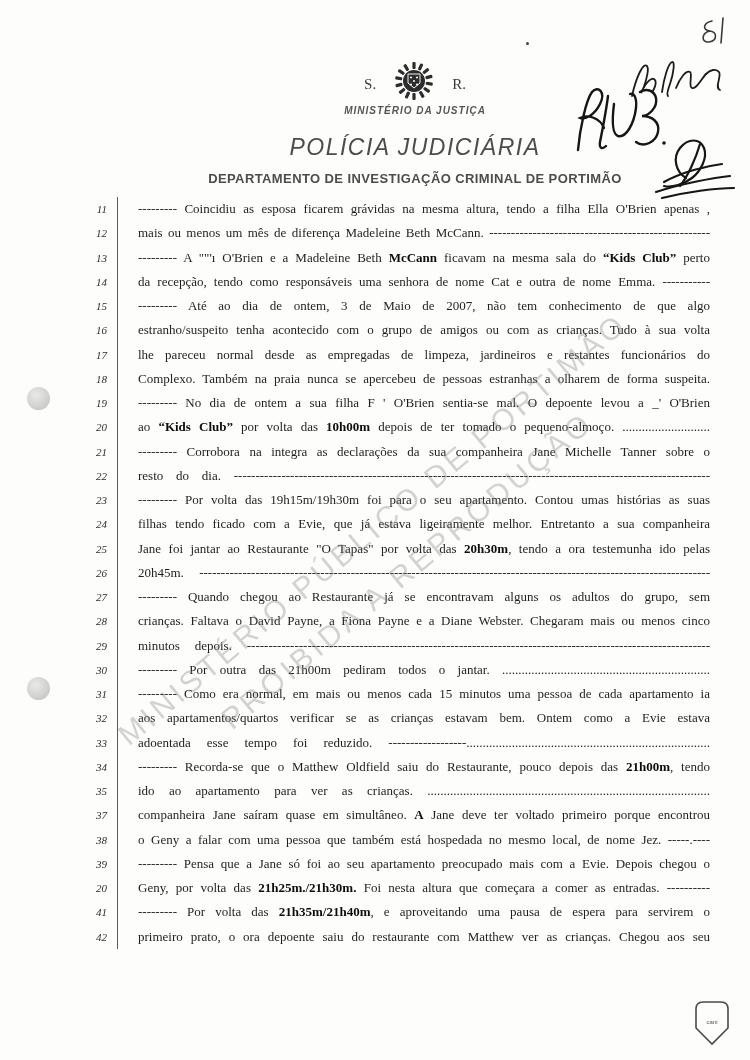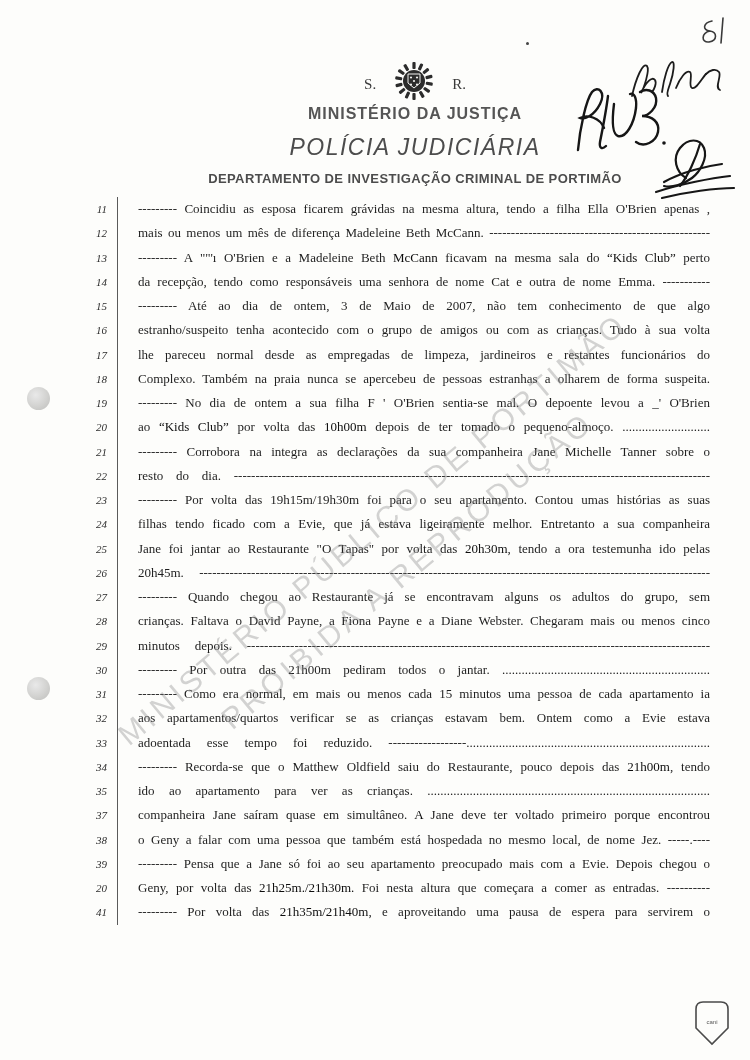--- a/index.html
+++ b/index.html
@@ -7,34 +7,34 @@
     width:750px;height:1060px;position:relative;overflow:hidden;
     background:#fdfdfb;font-family:"Liberation Serif",serif;color:#222;
   }
   .page{position:absolute;inset:0;}
 
   
   .doc-header{position:absolute;left:125px;right:45px;top:0;text-align:center;}
   .crest-row{position:absolute;top:62px;left:0;right:0;display:flex;justify-content:center;align-items:center;gap:16px;}
   .sr{font-family:"Liberation Serif",serif;font-size:15px;color:#3a3a3a;}
   .ministry{position:absolute;top:105px;left:0;right:0;font-family:"Liberation Sans",sans-serif;
-    font-weight:bold;font-size:16px;letter-spacing:1px;color:#555;}
+    font-weight:bold;font-size:10px;letter-spacing:1px;color:#555;font-style:italic;}
   .pj-title{position:absolute;top:134px;left:0;right:0;font-family:"Liberation Sans",sans-serif;
     font-weight:400;font-size:23px;letter-spacing:1.5px;color:#4c4c4c;font-style:italic;}
   .dept{position:absolute;top:171px;left:0;right:0;font-family:Liberation Sans, sans-serif;
     font-weight:bold;font-size:13px;letter-spacing:.4px;color:#4c4c4c;}
   .ink-dot{position:absolute;left:401px;top:42px;width:3px;height:3px;border-radius:50%;background:#444;}
 
   
   .body-lines{position:absolute;top:197px;left:60px;width:650px;}
   .row{display:flex;height:24.25px;line-height:24.25px;overflow:hidden;}
   .num{width:47px;padding-right:10px;text-align:right;font-style:italic;font-size:11px;color:#2e2e2e;flex:none;}
   .txt{flex:1;border-left:1px solid #5a5a5a;padding-left:20px;font-size:13px;color:#1e1e1e;
     text-align:justify;text-align-last:justify;white-space:normal;overflow:hidden;}
-  .txt .b{font-weight:normal;color:#0d0d0d;}
+  .txt .b{font-weight:bold;color:#0d0d0d;}
 
   
   .watermark{position:absolute;left:40px;top:320px;width:700px;height:460px;
     display:flex;flex-direction:column;align-items:center;justify-content:center;
     transform:rotate(-40deg);pointer-events:none;z-index:6;}
   .watermark span{font-family:"Liberation Sans",sans-serif;font-size:30px;letter-spacing:4px;
     line-height:54px;color:rgba(125,125,125,0.33);white-space:nowrap;}
 
   
   .hole{position:absolute;width:23px;height:23px;border-radius:50%;
@@ -207,20 +207,24 @@
         <div class="txt"><span>--------- Pensa que a Jane só foi ao seu apartamento preocupado mais com a Evie. Depois chegou o</span></div>
       </div>
       <div class="row">
         <span class="num">20</span>
         <div class="txt"><span>Geny, por volta das </span><span class="b">21h25m./21h30m.</span><span> Foi nesta altura que começara a comer as entradas. ----------</span></div>
       </div>
       <div class="row">
         <span class="num">41</span>
         <div class="txt"><span>--------- Por volta das </span><span class="b">21h35m/21h40m</span><span>, e aproveitando uma pausa de espera para servirem o</span></div>
       </div>
+      <div class="row">
+        <span class="num">42</span>
+        <div class="txt"><span>primeiro prato, o ora depoente saiu do restaurante com Matthew ver as crianças. Chegou aos seu</span></div>
+      </div>
     </div>
 
   <div class="watermark">
     <span>MINISTÉRIO PÚBLICO DE PORTIMÃO</span>
     <span>PROIBIDA A REPRODUÇÃO</span>
   </div>
 
   <div class="hole hole1"></div>
   <div class="hole hole2"></div>
 

